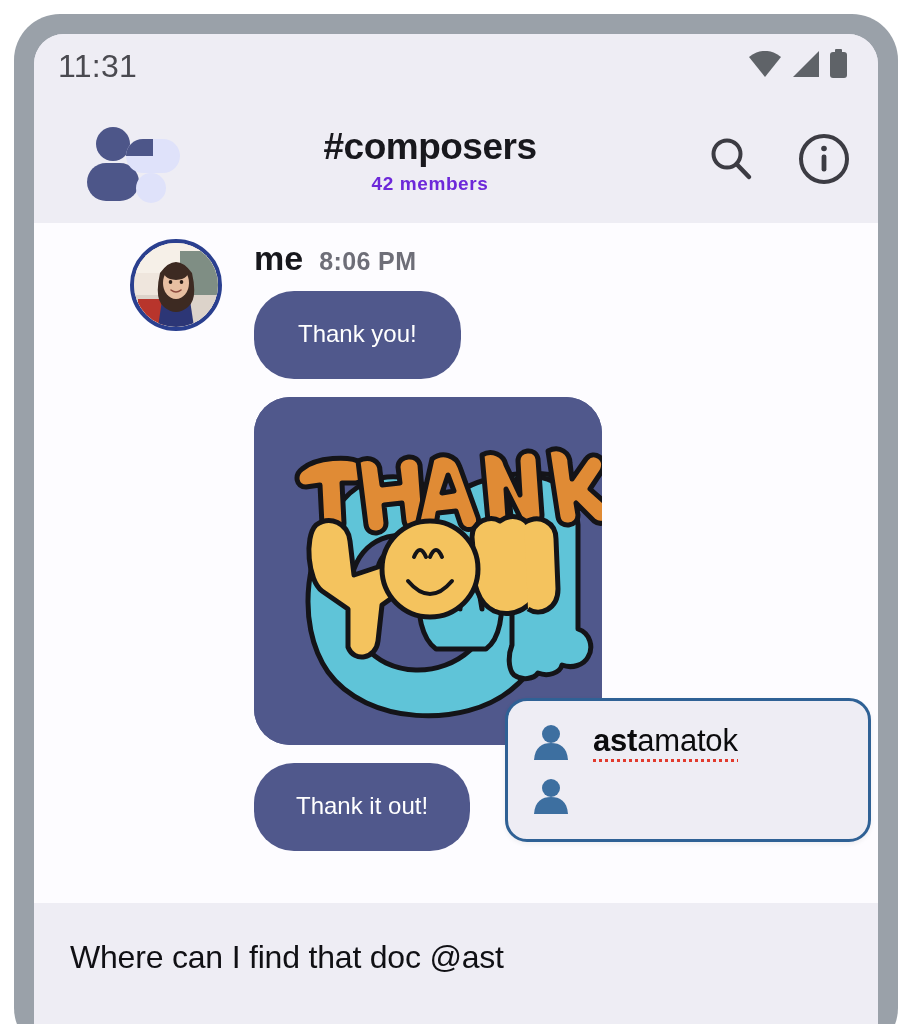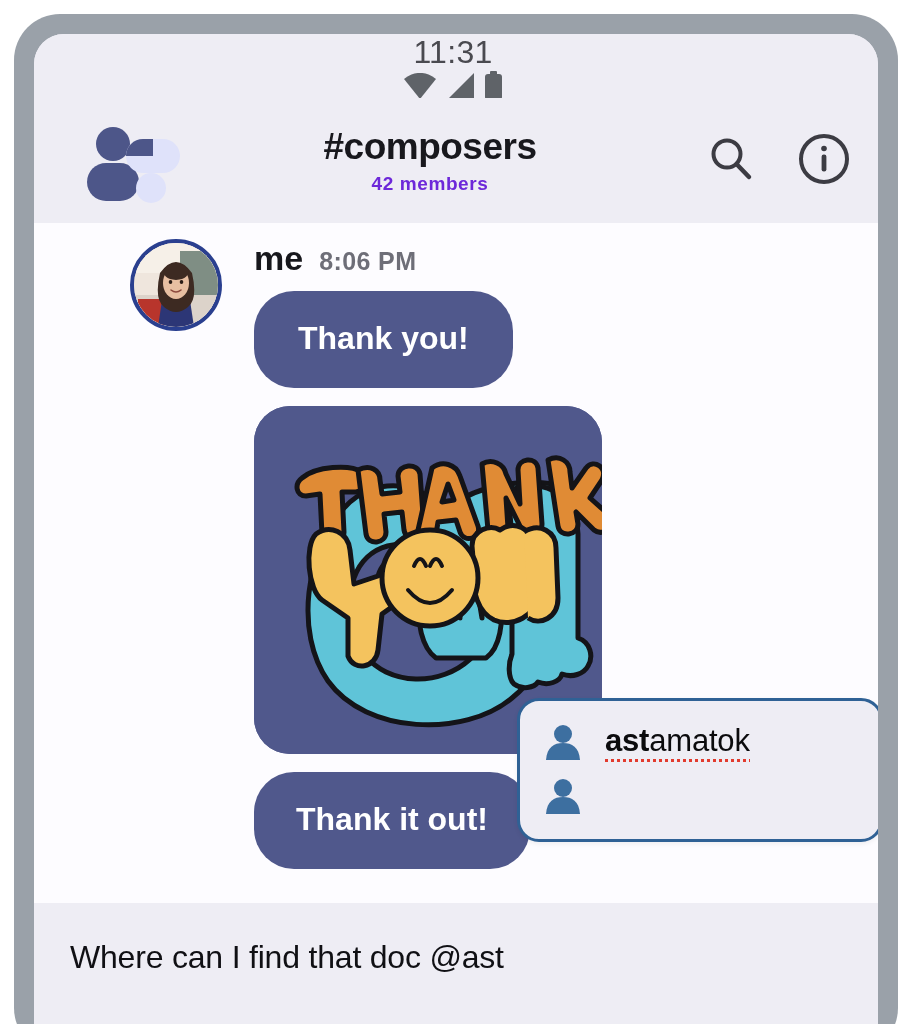--- a/index.html
+++ b/index.html
@@ -28,21 +28,20 @@
     overflow: hidden;
   }
 
   
   #status-bar {
     height: 64px;
     display: flex; align-items: center;
     justify-content: space-between;
     padding: 0 30px 0 24px;
     background: #eeedf4;
-    flex-direction: column;
   }
   #status-time {
     font-size: 32px; color: #4a4a50;
     letter-spacing: 0.3px;
   }
   #status-icons { display: flex; align-items: center; gap: 9px; }
   .status-glyph { display: block; }
 
   
   #channel-header {
@@ -110,23 +109,22 @@
     display: flex; align-items: baseline; gap: 16px;
     margin-bottom: 13px;
   }
   #sender-name { font-size: 34px; font-weight: bold; color: #17171c; }
   #sender-time { font-size: 25px; font-weight: bold; color: #6e6e78; letter-spacing: 0.4px; }
 
   .bubble {
     background: #50588c;
     color: #ffffff;
     border-radius: 40px;
-    font-size: 32px;
+    font-size: 24px;
     display: inline-block;
-    font-weight: bold;
   }
   #bubble-thankyou {
     padding: 29px 44px 31px 44px;
     border-radius: 40px 40px 40px 40px;
     margin-bottom: 18px;
   }
   #bubble-check {
     padding: 29px 42px 31px 42px;
     margin-top: 18px;
   }
@@ -137,21 +135,21 @@
     background: #50588c;
     border-radius: 36px;
     overflow: hidden;
     position: relative;
   }
   #sticker-bubble svg { display: block; }
 
   
   #mention-dropdown {
     position: absolute;
-    left: 483px; top: 475px;
+    left: 471px; top: 475px;
     width: 366px;
     background: #eeedf4;
     border: 3px solid #2f6195;
     border-radius: 22px;
     padding: 14px 0 16px 0;
     z-index: 30;
     box-shadow: 0 2px 5px rgba(0,0,0,0.06);
     text-align: right;
   }
   .mention-row {

